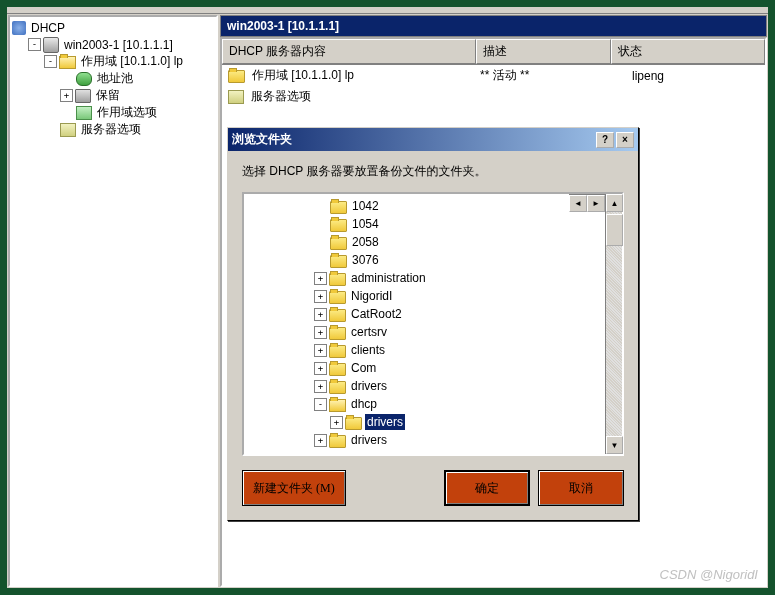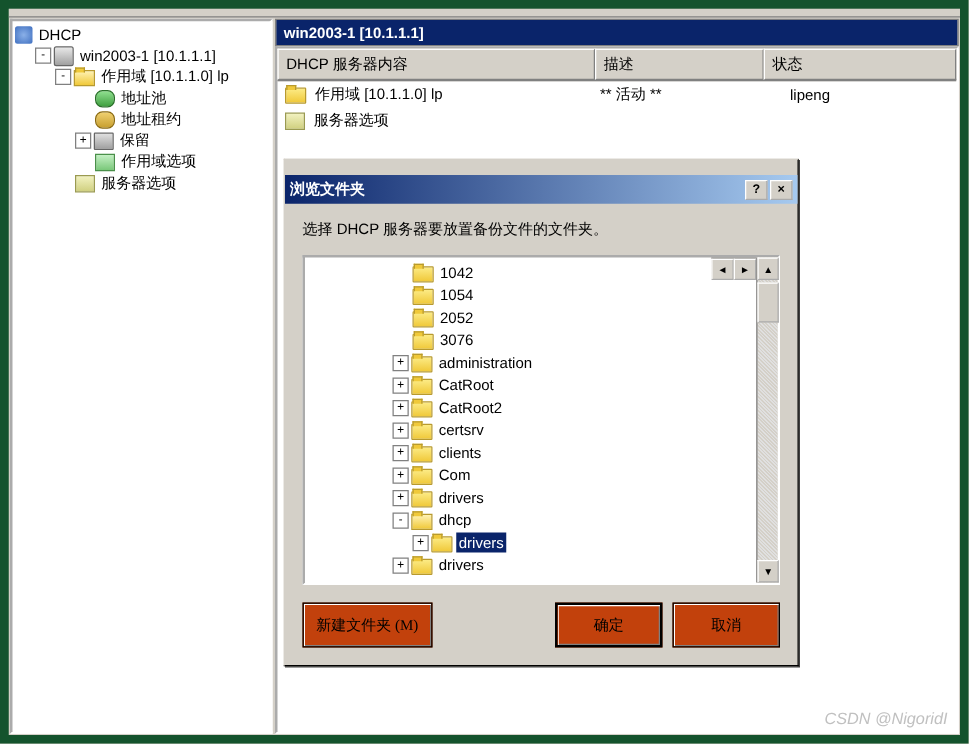--- a/index.html
+++ b/index.html
@@ -26,21 +26,21 @@
 .icon-dhcp{width:14px;height:14px;background:radial-gradient(#8ab0e8,#4070c0);border-radius:2px;}
 .icon-server{width:14px;height:14px;background:linear-gradient(#e8e8e8,#a0a0a0);border:1px solid #666;border-radius:2px;}
 .icon-pool{width:14px;height:12px;background:linear-gradient(#90e090,#40a040);border:1px solid #2a702a;border-radius:6px;}
 .icon-lease{width:14px;height:12px;background:linear-gradient(#f0d070,#c8a030);border:1px solid #8a6a10;border-radius:6px;}
 .icon-reserve{width:14px;height:12px;background:linear-gradient(#e0e0e0,#a0a0a0);border:1px solid #666;border-radius:1px;}
 .icon-opts{width:14px;height:12px;background:linear-gradient(#c4f0c4,#7ac87a);border:1px solid #4a904a;}
 .icon-srvopts{width:14px;height:12px;background:linear-gradient(#f2f2c0,#d0d080);border:1px solid #9a9a50;}
 .label{padding:1px 2px;}
 
 .dialog{position:absolute;left:220px;top:120px;width:410px;background:#d4d0c8;border:1px solid #000;border-top-color:#d4d0c8;border-left-color:#d4d0c8;box-shadow:1px 1px 0 #404040;}
-.dlg-title{background:linear-gradient(to right,#0a246a,#a6caf0);color:#fff;font-weight:bold;padding:3px 4px;display:flex;align-items:center;justify-content:space-between;margin-top:12px;}
+.dlg-title{background:linear-gradient(to right,#0a246a,#a6caf0);color:#fff;font-weight:bold;padding:3px 4px;display:flex;align-items:center;justify-content:space-between;}
 .titlebtns{display:flex;gap:2px;}
 .titlebtn{width:16px;height:14px;background:#d4d0c8;border:1px outset #fff;color:#000;font-family:"Marlett",sans-serif;font-size:10px;display:flex;align-items:center;justify-content:center;cursor:pointer;font-weight:bold;}
 .dlg-body{padding:12px 14px 14px 14px;}
 .prompt{margin-bottom:12px;}
 .browse-box{border:2px inset #fff;background:#fff;height:260px;display:flex;}
 .browse-tree{flex:1;overflow:hidden;padding:3px 0 3px 70px;}
 .browse-tree .tree-node{height:18px;}
 .scrollbar-v{width:16px;background:#d4d0c8 repeating-linear-gradient(45deg,#e0e0e0 0,#e0e0e0 1px,#d4d0c8 1px,#d4d0c8 2px);display:flex;flex-direction:column;justify-content:space-between;border-left:1px solid #808080;}
 .sb-btn{width:15px;height:16px;background:#d4d0c8;border:1px outset #fff;display:flex;align-items:center;justify-content:center;font-size:8px;}
 .sb-thumb{width:15px;height:30px;background:#d4d0c8;border:1px outset #fff;margin-top:2px;}
@@ -84,28 +84,20 @@
             <span class="tree-indent"></span>
             <span class="tree-indent"></span>
             <span class="tree-indent"></span>
           <span class="icon icon-pool"></span>
           <span class="label">地址池</span>
         </div>
         <div class="tree-node">
           <span class="tree-indent"></span>
             <span class="tree-indent"></span>
             <span class="tree-indent"></span>
-            <span class="tree-indent"></span>
-          <span class="icon icon-lease"></span>
-          <span class="label">地址租约</span>
-        </div>
-        <div class="tree-node">
-          <span class="tree-indent"></span>
-            <span class="tree-indent"></span>
-            <span class="tree-indent"></span>
           <span class="expander">+</span>
           <span class="icon icon-reserve"></span>
           <span class="label">保留</span>
         </div>
         <div class="tree-node">
           <span class="tree-indent"></span>
             <span class="tree-indent"></span>
             <span class="tree-indent"></span>
             <span class="tree-indent"></span>
           <span class="icon icon-opts"></span>
@@ -180,36 +172,36 @@
                 <span class="label">1042</span>
               </div>
               <div class="tree-node">
                 <span class="tree-indent"></span>
                 <span class="icon icon-folder"></span>
                 <span class="label">1054</span>
               </div>
               <div class="tree-node">
                 <span class="tree-indent"></span>
                 <span class="icon icon-folder"></span>
-                <span class="label">2052</span>
+                <span class="label">2058</span>
               </div>
               <div class="tree-node">
                 <span class="tree-indent"></span>
                 <span class="icon icon-folder"></span>
                 <span class="label">3076</span>
               </div>
               <div class="tree-node">
                 <span class="expander">+</span>
                 <span class="icon icon-folder"></span>
                 <span class="label">administration</span>
               </div>
               <div class="tree-node">
                 <span class="expander">+</span>
                 <span class="icon icon-folder"></span>
-                <span class="label">CatRoot</span>
+                <span class="label">NigoridI</span>
               </div>
               <div class="tree-node">
                 <span class="expander">+</span>
                 <span class="icon icon-folder"></span>
                 <span class="label">CatRoot2</span>
               </div>
               <div class="tree-node">
                 <span class="expander">+</span>
                 <span class="icon icon-folder"></span>
                 <span class="label">certsrv</span>

